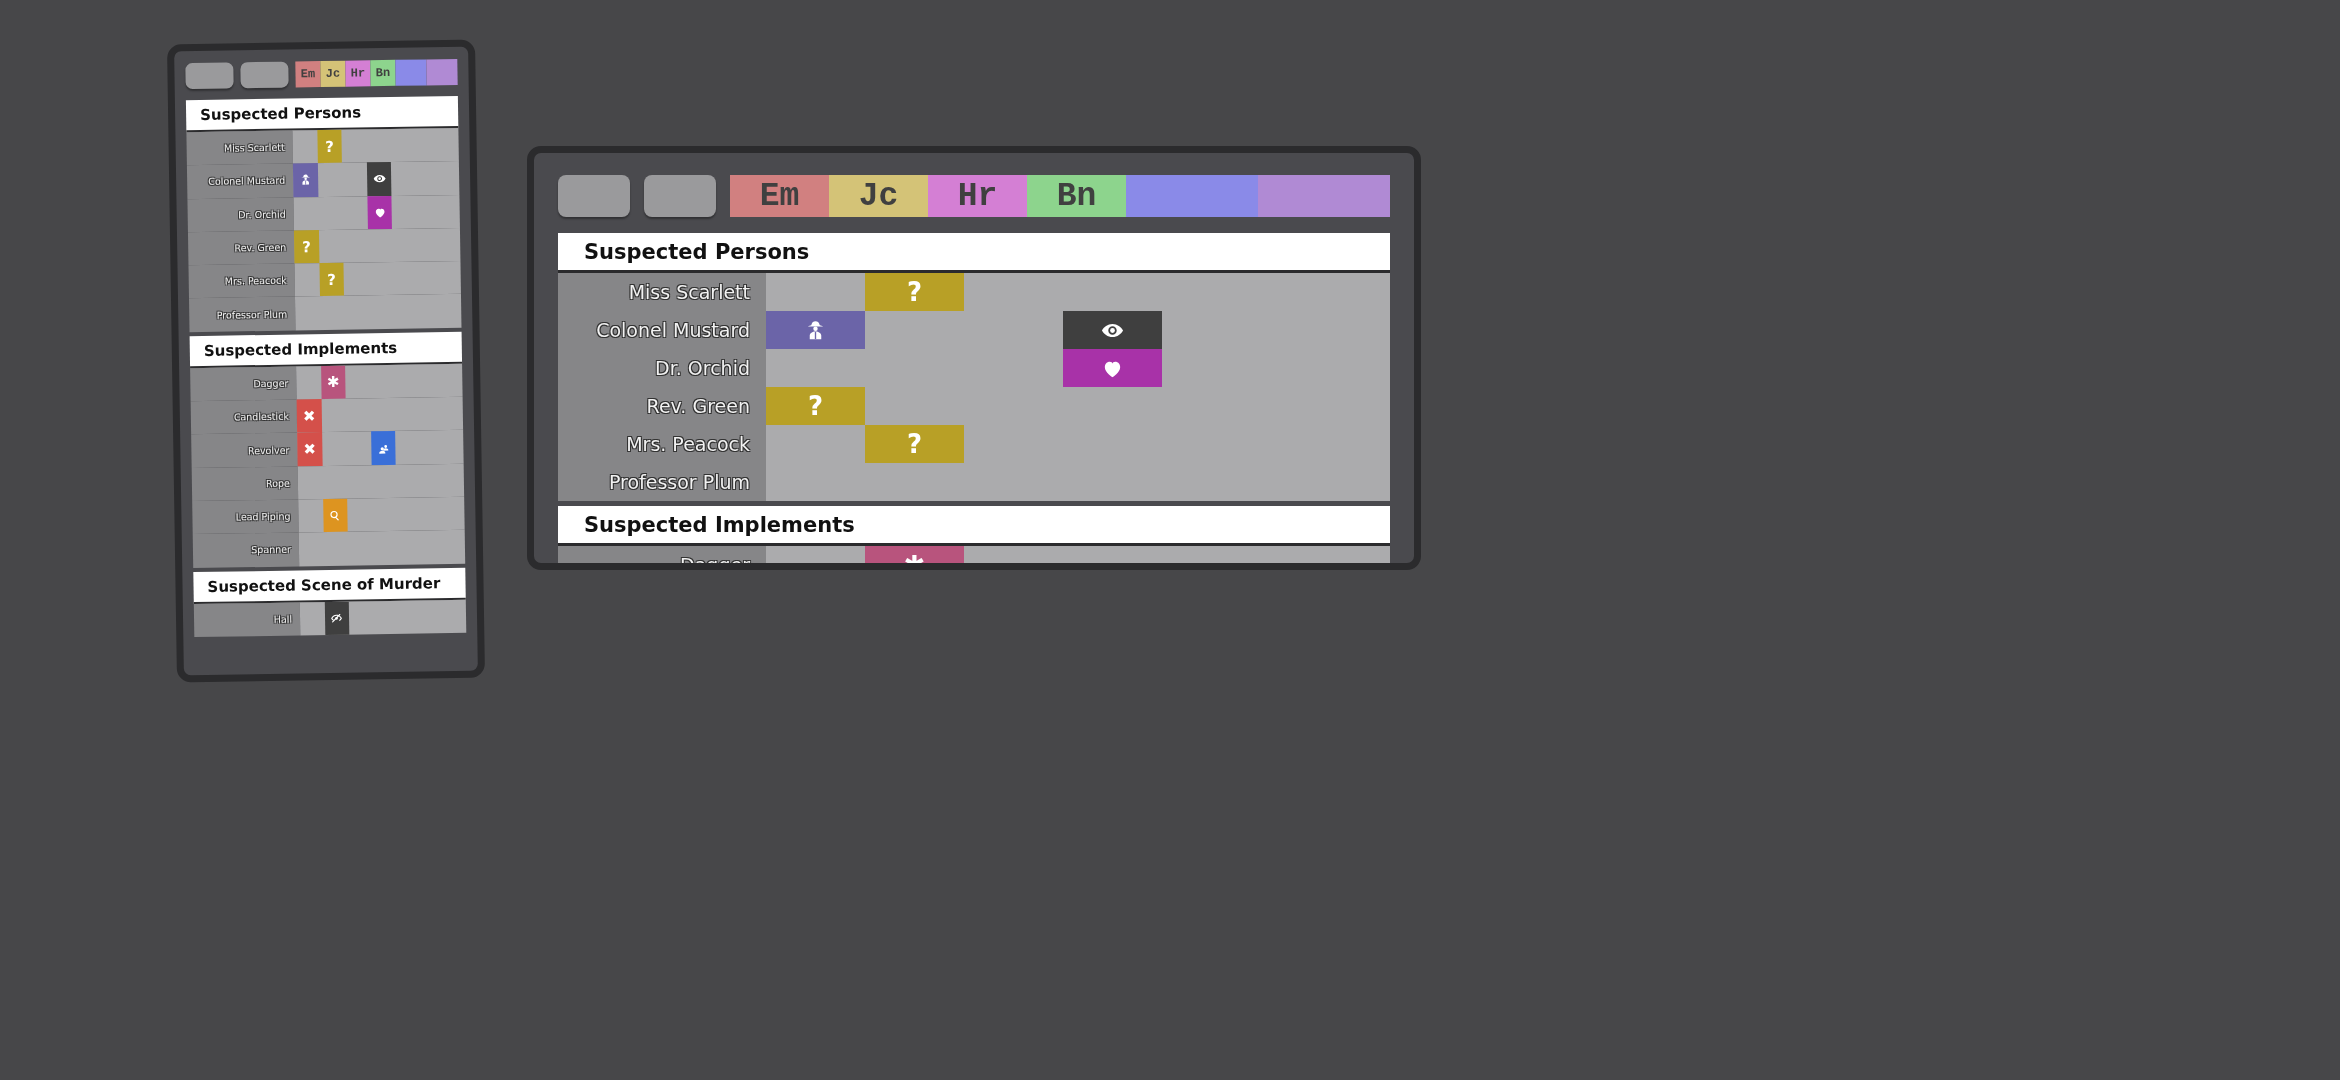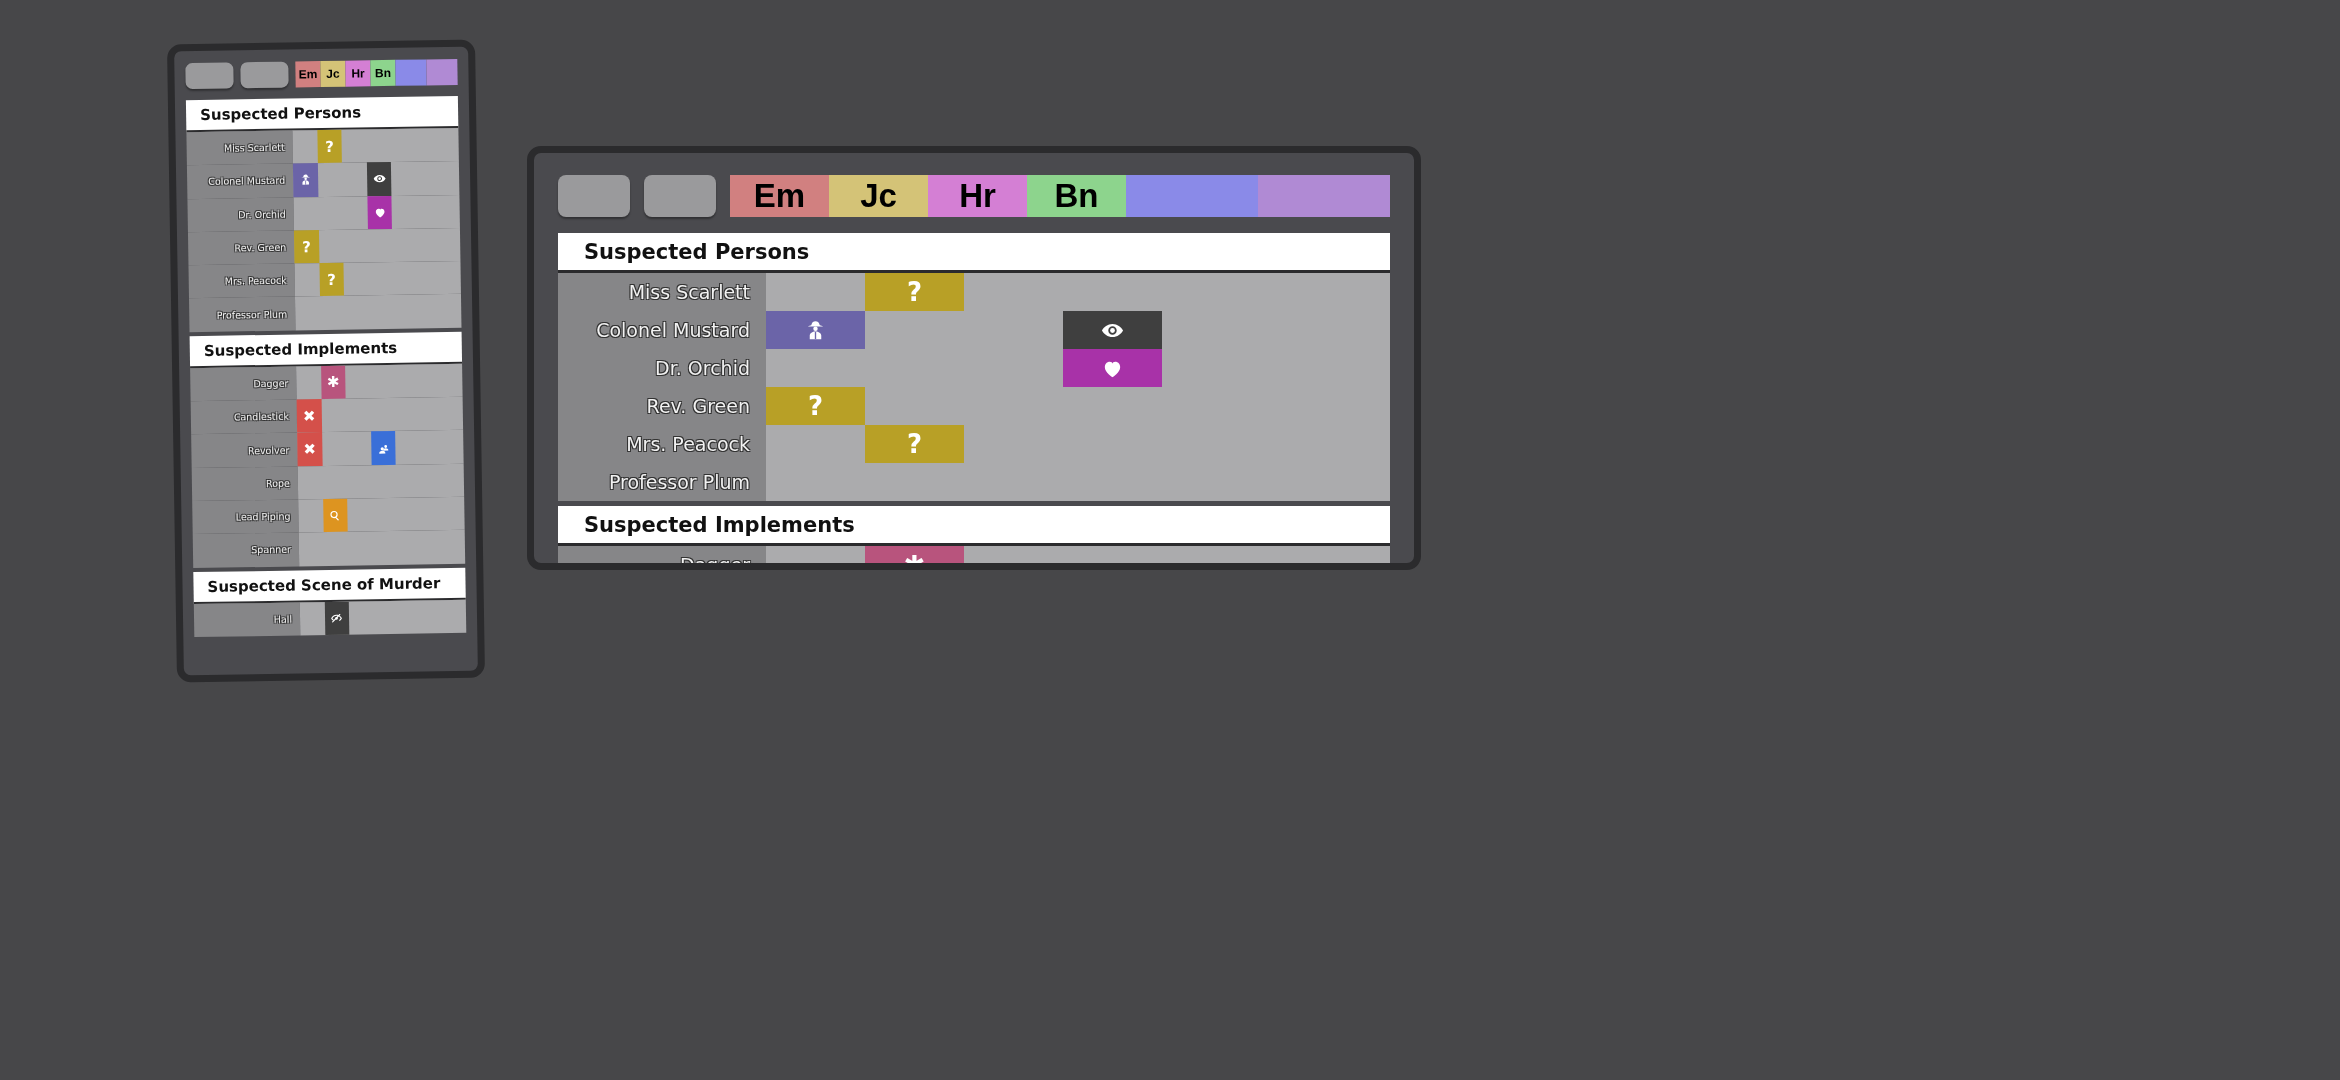--- a/index.html
+++ b/index.html
@@ -27,22 +27,22 @@
     background: #9a9a9c;
     border: none;
     border-radius: 7px;
     display: flex; align-items: center; justify-content: center;
     box-shadow: 0 2px 2px rgba(0,0,0,.35);
   }
   .tbtn svg { display: block; }
   .tagstrip { display: flex; height: 100%; }
   .tag {
     display: flex; align-items: center; justify-content: center;
-    color: #000000; font-weight: bold;
-    font-family: Liberation Sans, sans-serif;
+    color: #404040; font-weight: bold;
+    font-family: Liberation Mono, monospace;
   }
 
   
   .sec-head {
     background: #ffffff;
     display: flex; align-items: center;
     color: #111;
     font-weight: bold;
     border-bottom: 3px solid #2b2b2d;
   }

